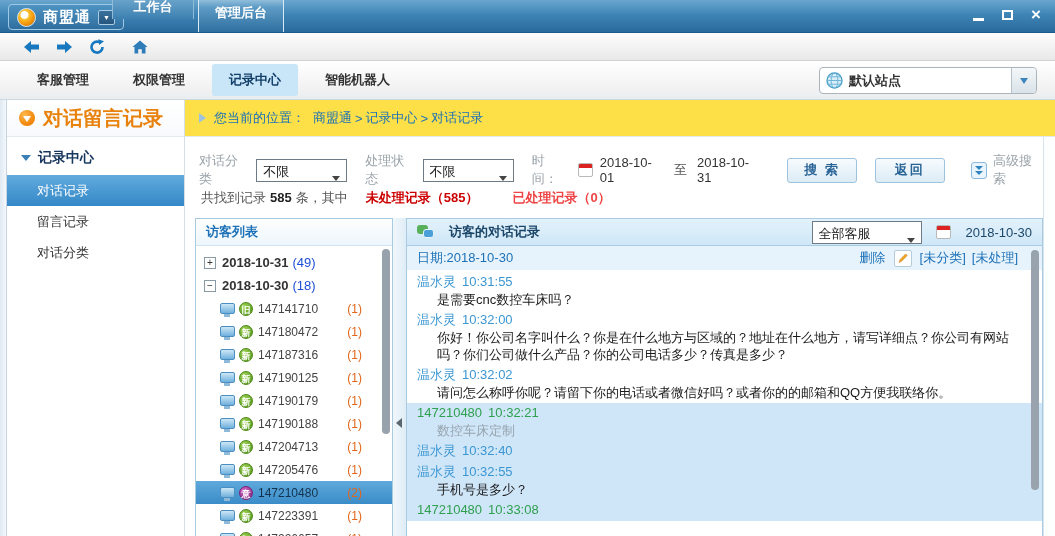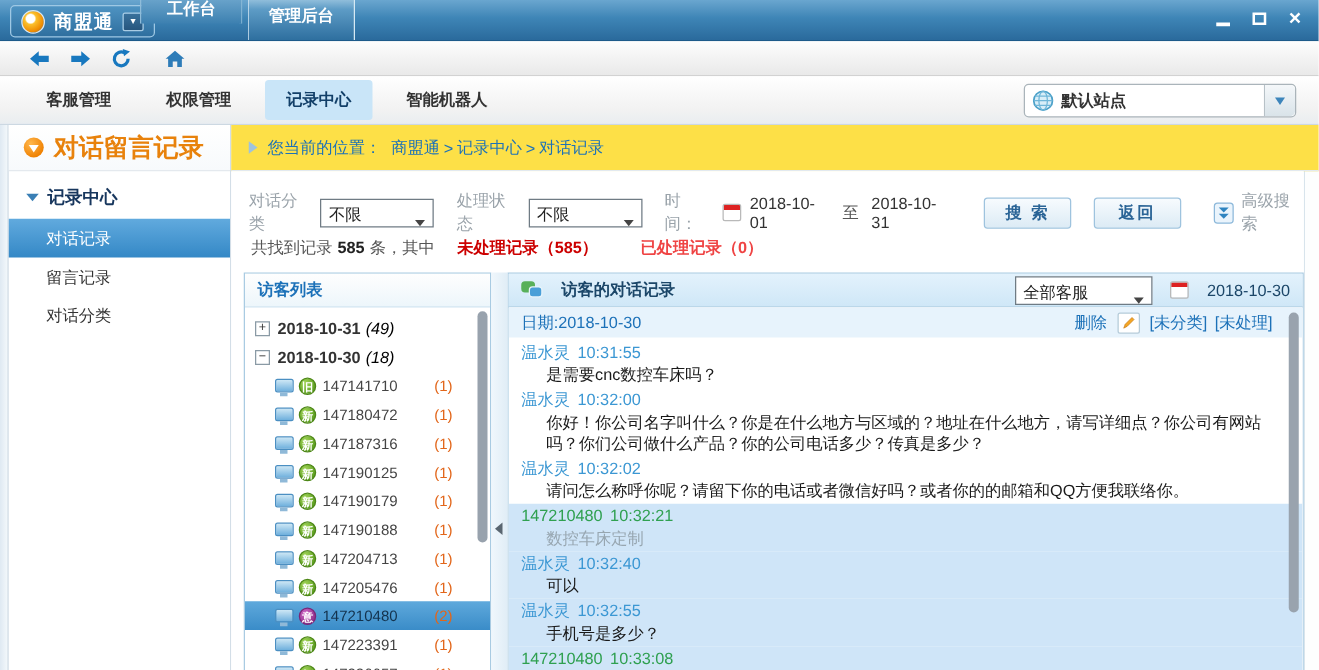--- a/index.html
+++ b/index.html
@@ -99,21 +99,21 @@
   #panels { position:absolute; left:10px; top:81px; right:0; bottom:-1px; display:flex; }
   #visitor-panel { width:198px; border:1px solid #a9cbe2; display:flex; flex-direction:column; background:#fff; }
   .panel-header { height:27px; flex:none; border-bottom:1px solid #cfe3f1; display:flex; align-items:center;
     background:linear-gradient(#fefefe,#edf6fb); }
   #visitor-title { color:#1c71b8; font-weight:bold; padding-left:10px; }
   #visitor-body { position:relative; flex:1; overflow:hidden; padding-top:5px; }
   .group-row { height:23px; display:flex; align-items:center; padding-left:8px; }
   .expander { width:12px; height:12px; border:1px solid #8a9aa5; background:#fff; font-size:10px; line-height:10px;
     text-align:center; color:#333; margin-right:6px; flex:none; }
   .group-date { font-weight:bold; color:#333; margin-right:4px; }
-  .group-count { color:#000000;font-style:italic; }
+  .group-count { color:#1d4ed8; }
   .visitor-row { height:23px; display:flex; align-items:center; padding-left:24px; padding-right:30px; }
   .visitor-row.selected { background:linear-gradient(#5fa9dc,#3a8cc8); }
   .mon { width:15px; height:11px; border:1px solid #4b8fc2; border-radius:2px;
     background:linear-gradient(#cde7f5,#6fb0dd); position:relative; margin-right:4px; flex:none; }
   .mon:after { content:''; position:absolute; left:3px; bottom:-4px; width:6px; height:3px; background:#8fb9d8; }
   .badge { width:14px; height:14px; border-radius:50%; color:#fff; font-size:9px; line-height:14px; text-align:center;
     margin-right:5px; flex:none; font-weight:bold; }
   .badge.new, .badge.old { background:radial-gradient(circle at 35% 30%, #a4d65a, #579a1c 80%); border:1px solid #4d8717; }
   .badge.intent { background:radial-gradient(circle at 35% 30%, #d069c8, #8c2d86 80%); border:1px solid #7c2577; }
   .visitor-id { color:#444; font-size:12px; }
@@ -424,21 +424,20 @@
             <div class="msg agent">
               <div class="msg-head"><span class="msg-sender">温水灵</span><span class="msg-time">10:32:02</span></div>
               <div class="msg-text">请问怎么称呼你呢？请留下你的电话或者微信好吗？或者你的的邮箱和QQ方便我联络你。</div>
             </div>
             <div class="msg visitor hl">
               <div class="msg-head"><span class="msg-sender">147210480</span><span class="msg-time">10:32:21</span></div>
               <div class="msg-text">数控车床定制</div>
             </div>
             <div class="msg agent hl">
               <div class="msg-head"><span class="msg-sender">温水灵</span><span class="msg-time">10:32:40</span></div>
-              <div class="msg-text">可以</div>
             </div>
             <div class="msg agent hl">
               <div class="msg-head"><span class="msg-sender">温水灵</span><span class="msg-time">10:32:55</span></div>
               <div class="msg-text">手机号是多少？</div>
             </div>
             <div class="msg visitor hl">
               <div class="msg-head"><span class="msg-sender">147210480</span><span class="msg-time">10:33:08</span></div>
             </div>
           </div>
         <div id="chat-scroll"></div>

